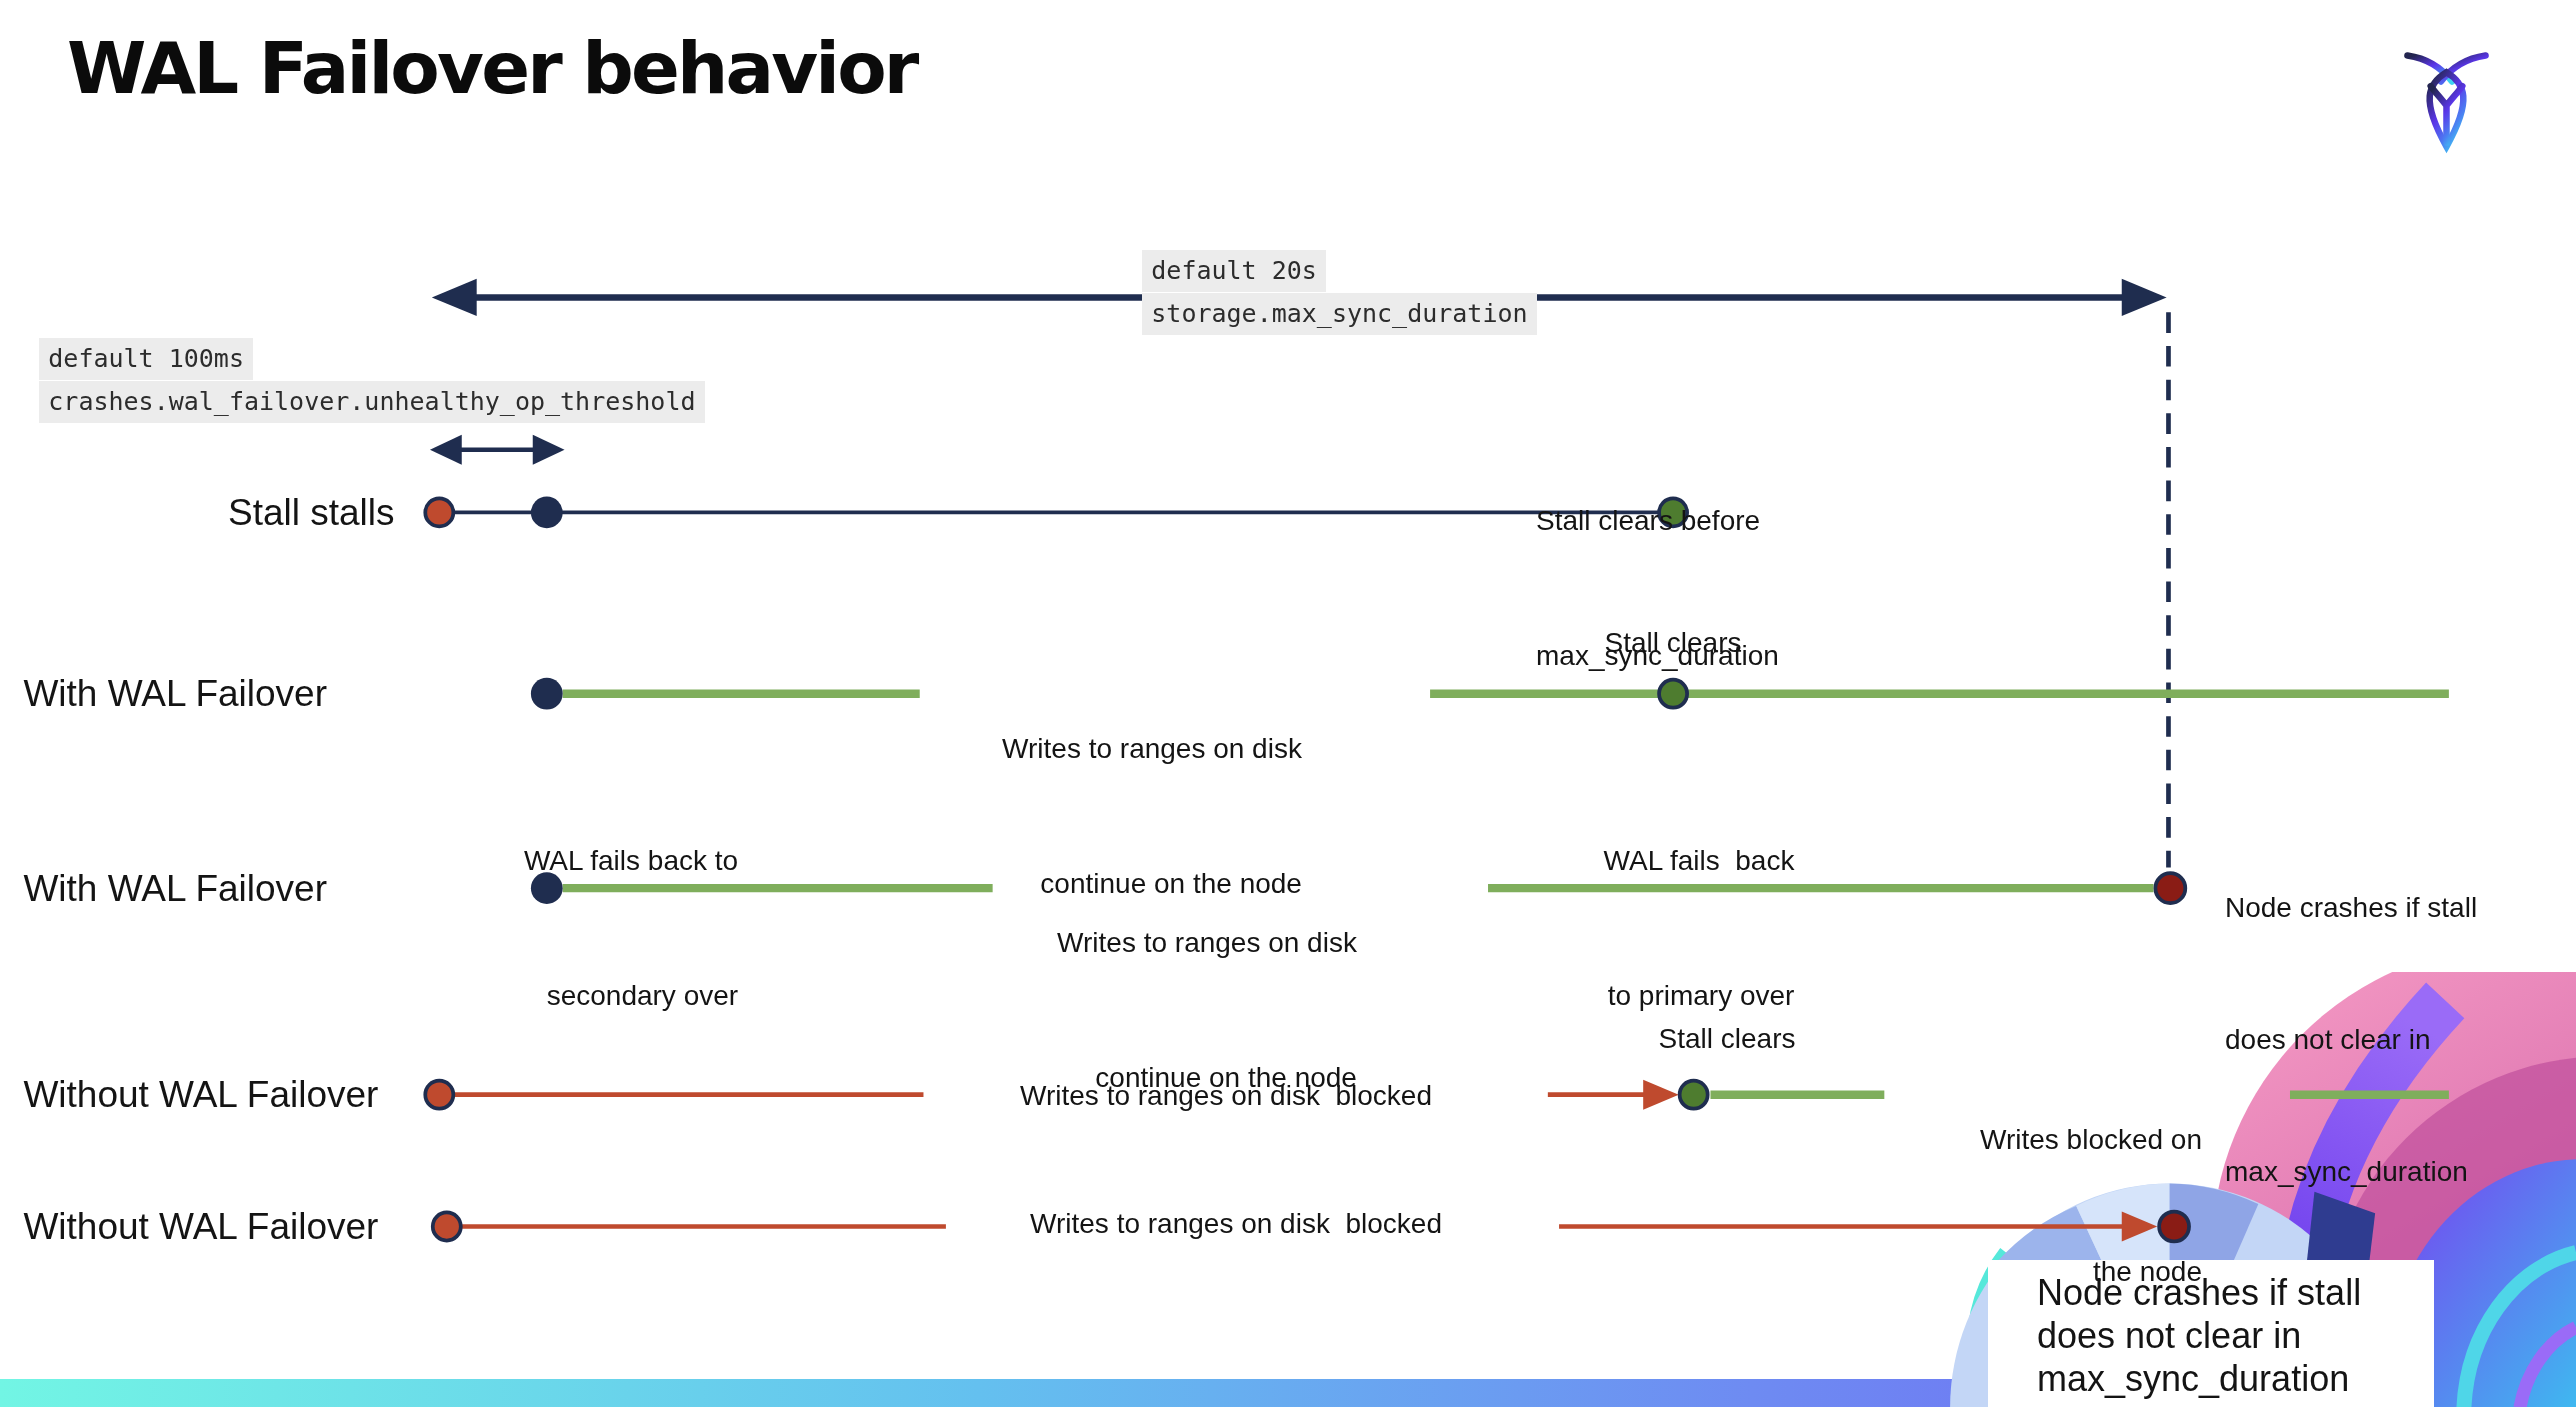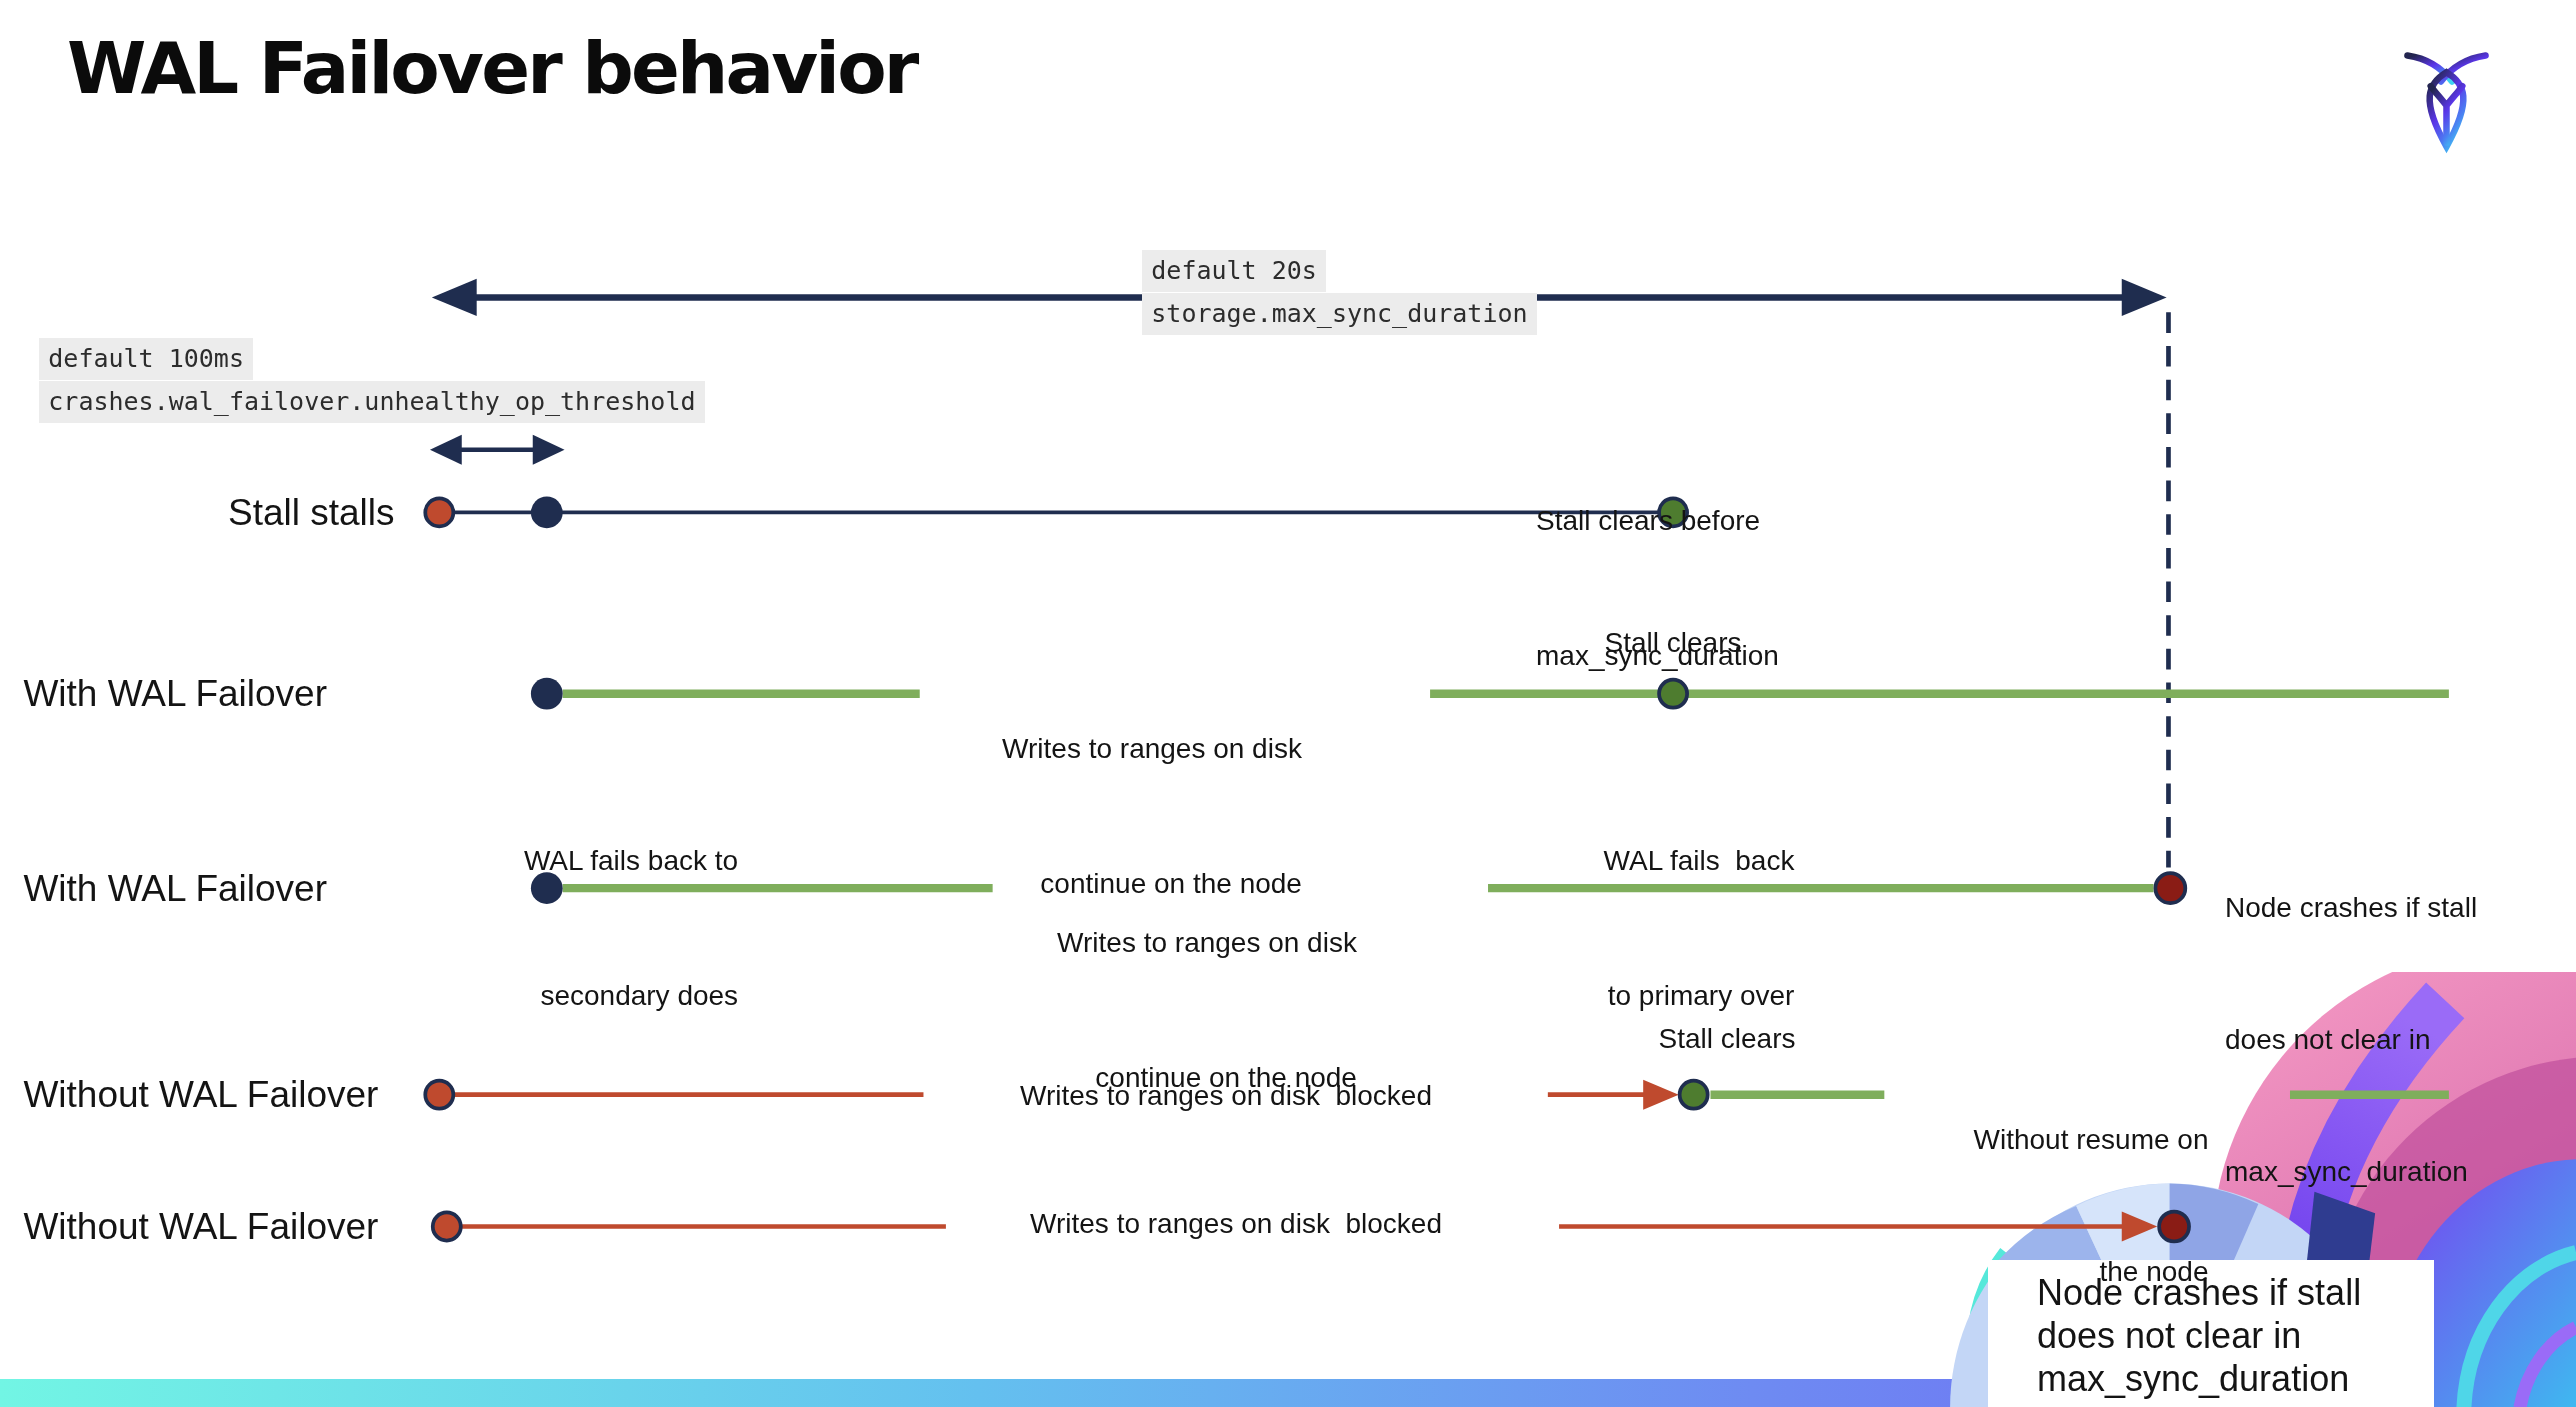--- a/index.html
+++ b/index.html
@@ -159,21 +159,21 @@
 <div class="t lbl" style="left:23.4px;top:1071px;">Without WAL Failover</div>
 <div class="t lbl" style="left:23.4px;top:1203px;">Without WAL Failover</div>
 
 <div class="t note" style="left:1536px;top:408px;">
   <div>Stall clears before</div>
   <div>max_sync_duration</div>
 </div>
 
 <div class="t note ctr" style="left:631px;top:748px;">
   <div>WAL fails back to</div>
-  <div>secondary does</div>
+  <div>secondary over</div>
 </div>
 <div class="t note ctr" style="left:1152px;top:636px;">
   <div>Writes to ranges on disk</div>
   <div>continue on the node</div>
 </div>
 <div class="t note ctr" style="left:1673px;top:620px;">Stall clears</div>
 <div class="t note ctr" style="left:1699px;top:748px;">
   <div>WAL fails  back</div>
   <div>to primary over</div>
 </div>
@@ -184,21 +184,21 @@
 </div>
 <div class="t note" style="left:2225px;top:798px;line-height:44px;">
   <div>Node crashes if stall</div>
   <div>does not clear in</div>
   <div>max_sync_duration</div>
 </div>
 
 <div class="t note ctr" style="left:1226px;top:1073px;">Writes to ranges on disk  blocked</div>
 <div class="t note ctr" style="left:1727px;top:1016px;">Stall clears</div>
 <div class="t note ctr" style="left:2091px;top:1030px;line-height:44px;">
-  <div>Without resume on</div>
+  <div>Writes blocked on</div>
   <div>the node</div>
 </div>
 
 <div class="t note ctr" style="left:1236px;top:1201px;">Writes to ranges on disk  blocked</div>
 
 <div id="crash-box">
   <div class="inner">
     <div>Node crashes if stall</div>
     <div>does not clear in</div>
     <div>max_sync_duration</div>

